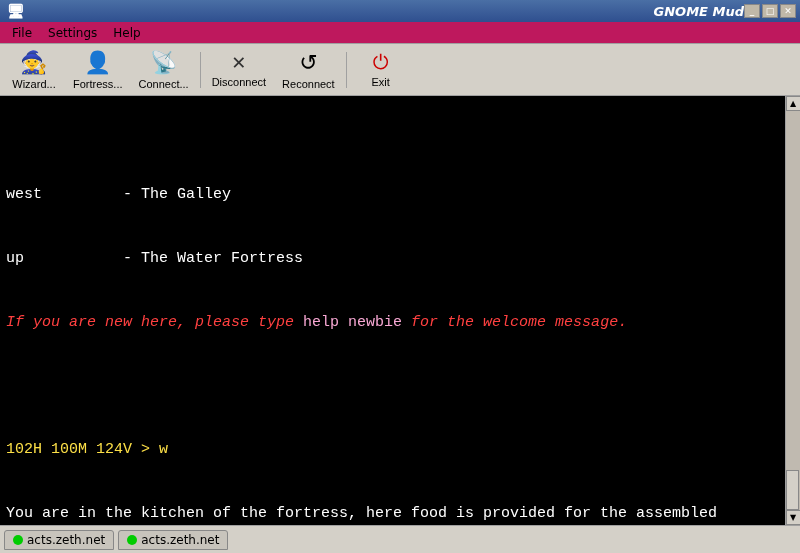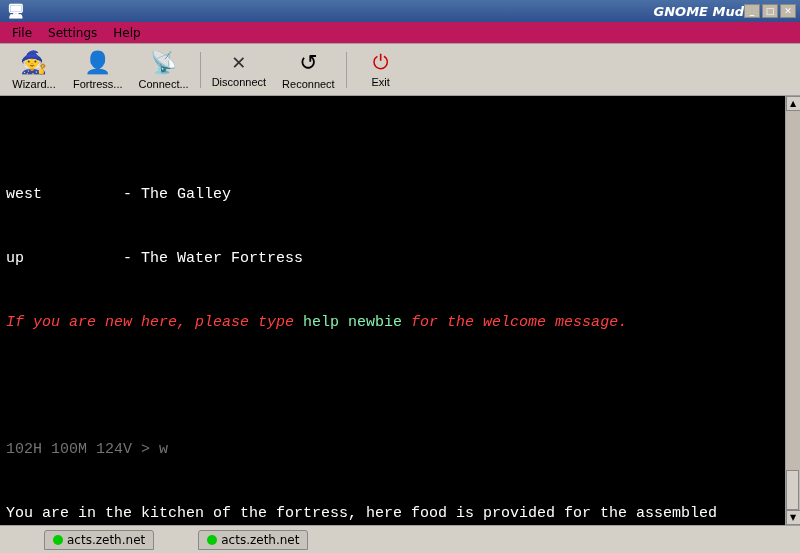--- a/index.html
+++ b/index.html
@@ -142,22 +142,22 @@
     .scroll-thumb {
       position: absolute;
       bottom: 0;
       width: 13px;
       height: 40px;
       background: #d4d0c8;
       border: 1px solid #888;
       left: 0;
     }
     
-    .cyan { color: #737373; }
-    .green { color: #86efac; }
+    .cyan { color: #fde047; }
+    .green { color: #f9a8d4; }
     .red { color: #ff4040; font-style: italic; }
     .white { color: #ffffff; }
     
     #status-bar {
       background: #d4d0c8;
       height: 28px;
       display: flex;
       align-items: center;
       padding: 0 4px;
       border-top: 1px solid #a0a0a0;
@@ -166,21 +166,20 @@
     .tab-item {
       display: flex;
       align-items: center;
       gap: 4px;
       padding: 2px 8px;
       background: #c8c4bc;
       border: 1px solid #888;
       border-radius: 3px 3px 0 0;
       font-size: 12px;
       cursor: pointer;
-      margin-left: 40px;
     }
     .tab-dot {
       width: 10px;
       height: 10px;
       background: #00cc00;
       border-radius: 50%;
     }
     
     .terminal-content {
       width: 100%;

